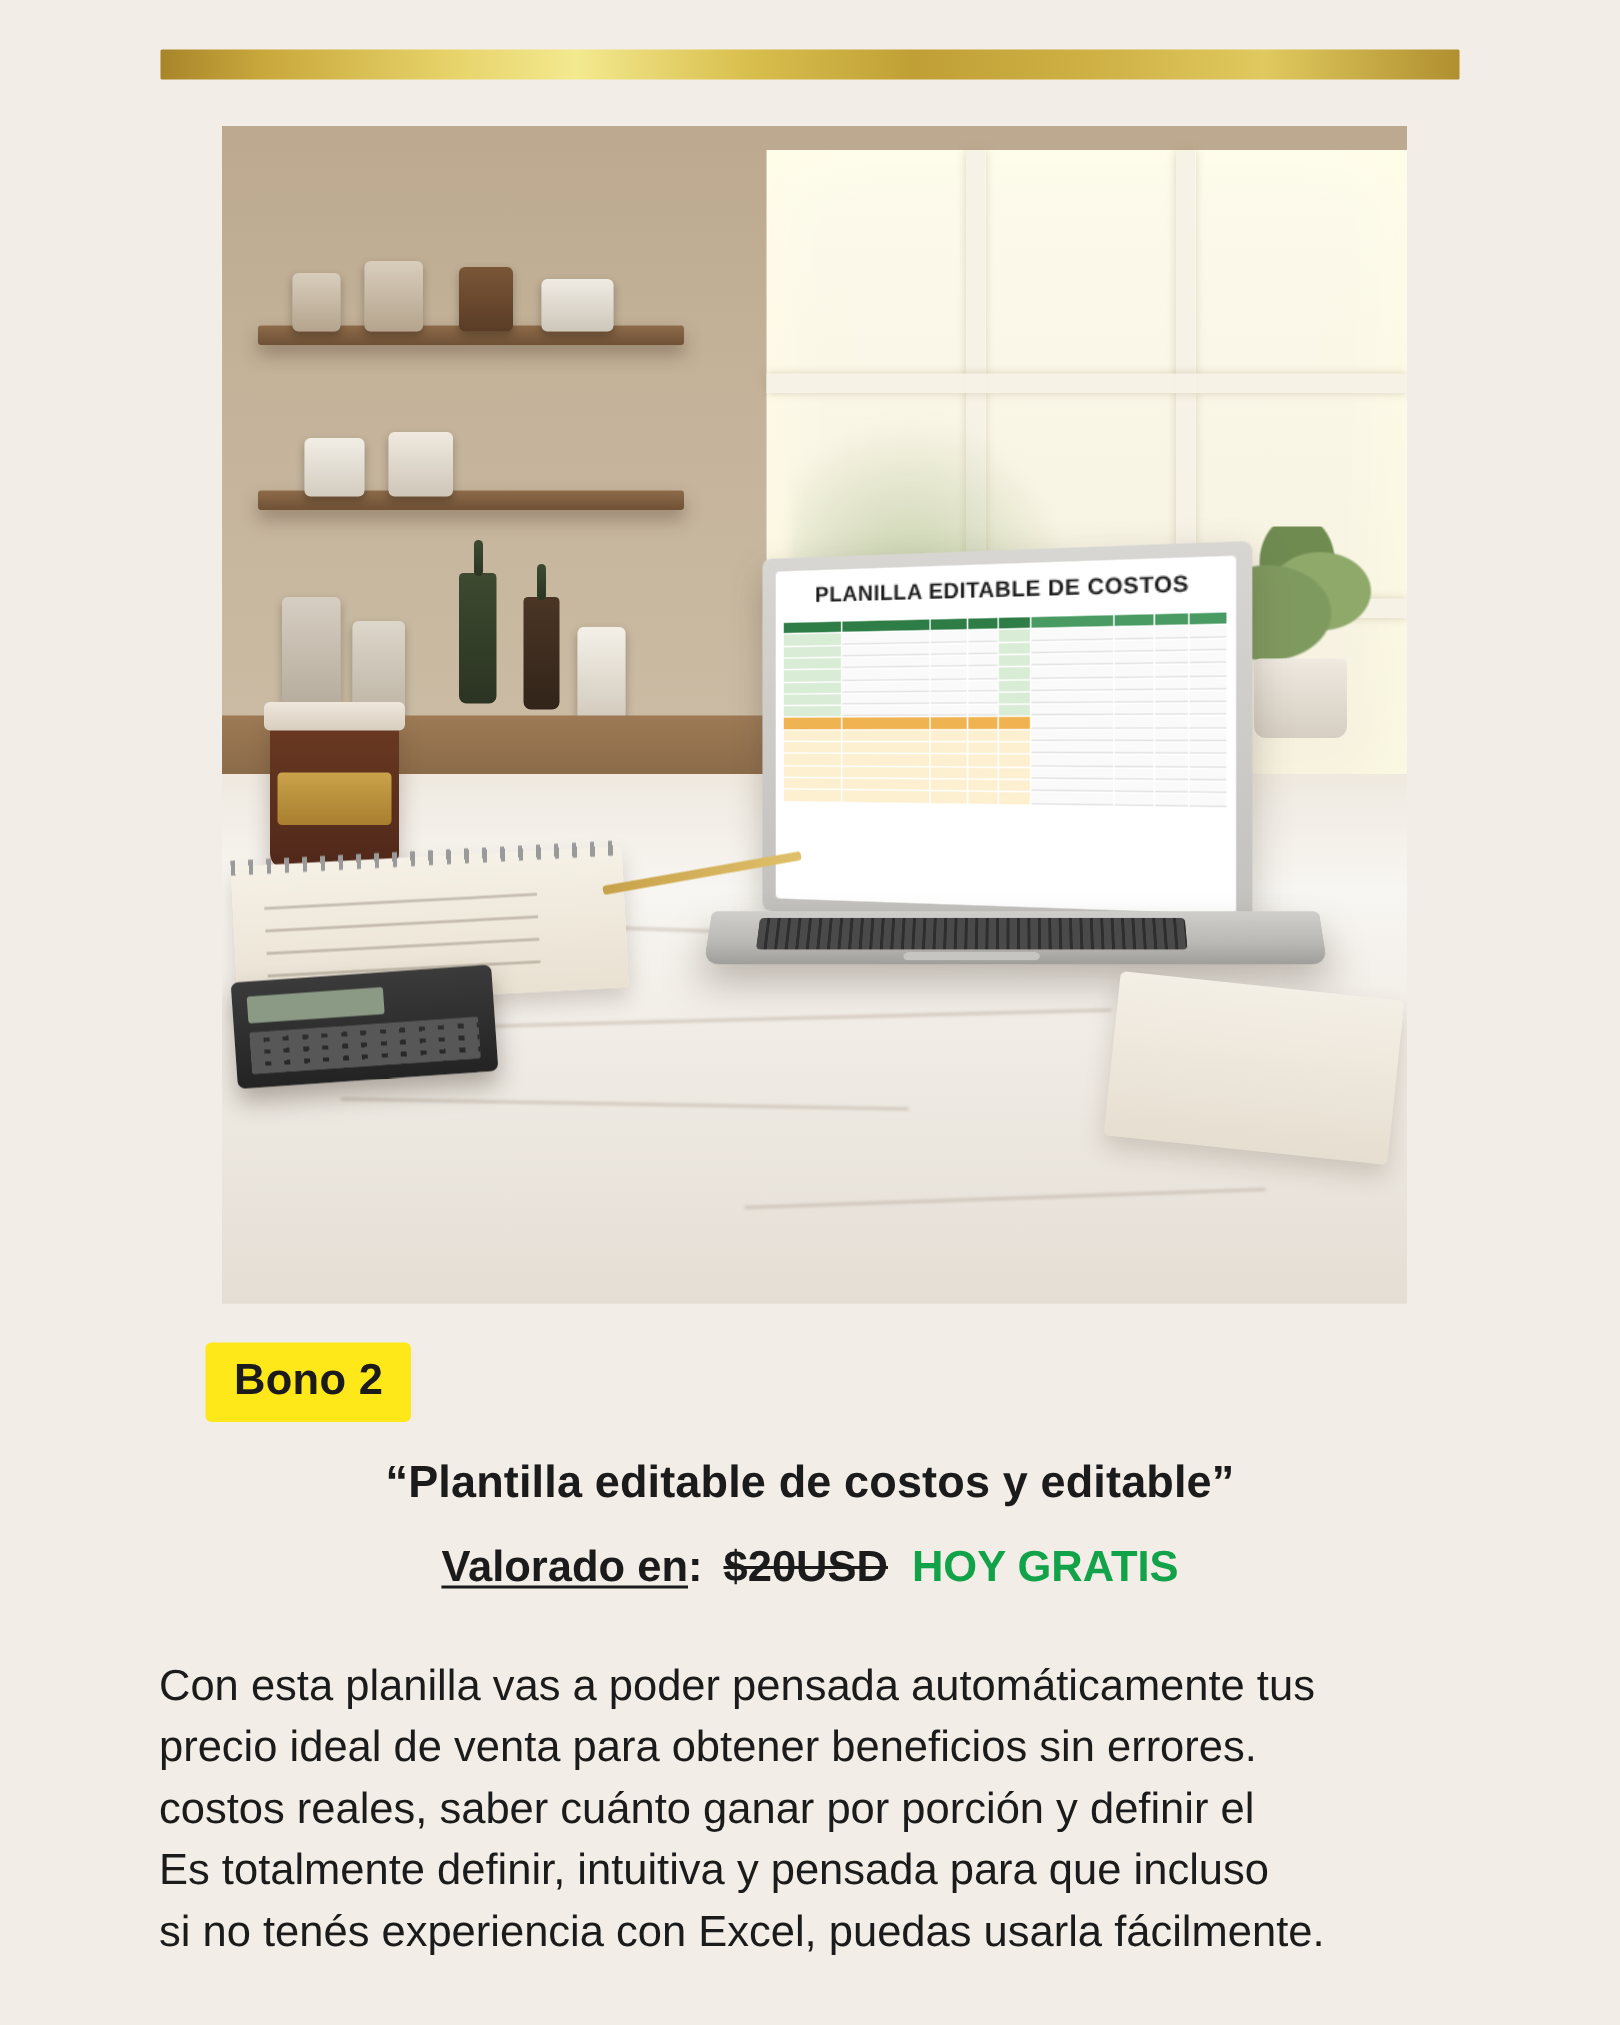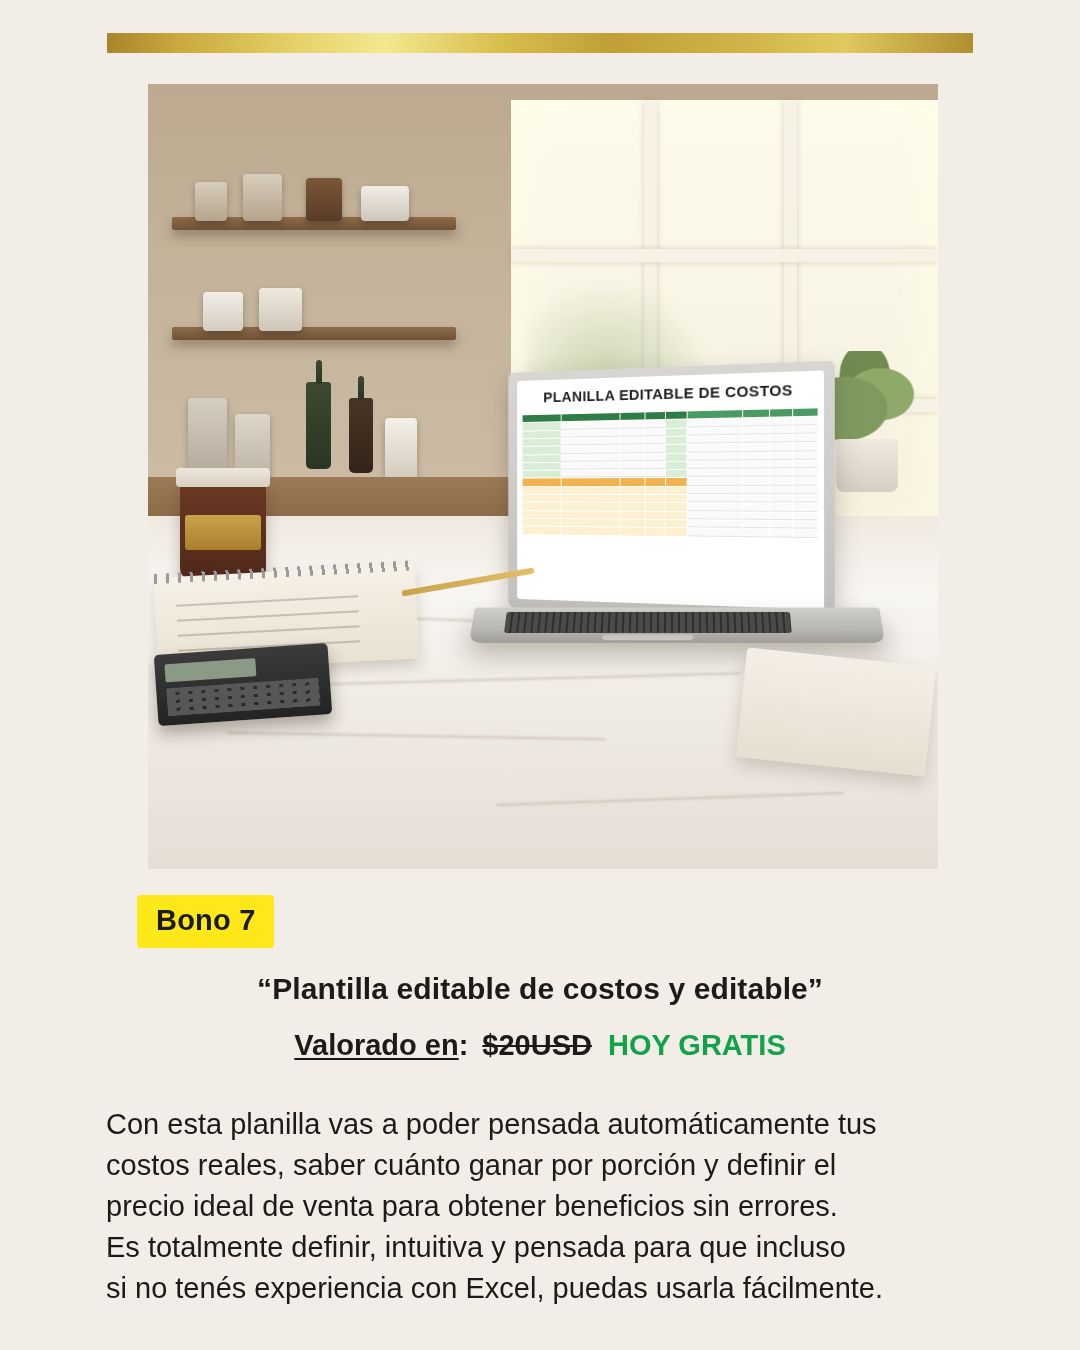--- a/index.html
+++ b/index.html
@@ -563,29 +563,29 @@
 
       <div class="calculator">
         <div class="calc-screen"></div>
         <div class="calc-keys"></div>
       </div>
 
       <div class="notebook-r"></div>
     </div>
   </div>
 
-  <div class="badge">Bono 7</div>
+  <div class="badge">Bono 2</div>
 
   <div class="title">“Plantilla editable de costos y editable”</div>
 
   <div class="valued-row">
     <span class="valued-label">Valorado en</span><span class="valued-colon">:</span><span class="old-price">$20USD</span><span class="free">HOY GRATIS</span>
   </div>
 
   <div class="body-copy">
     <p>Con esta planilla vas a poder pensada automáticamente tus</p>
+    <p>precio ideal de venta para obtener beneficios sin errores.</p>
     <p>costos reales, saber cuánto ganar por porción y definir el</p>
-    <p>precio ideal de venta para obtener beneficios sin errores.</p>
     <p>Es totalmente definir, intuitiva y pensada para que incluso</p>
     <p>si no tenés experiencia con Excel, puedas usarla fácilmente.</p>
   </div>
 
 </div>
 
 </body></html>

